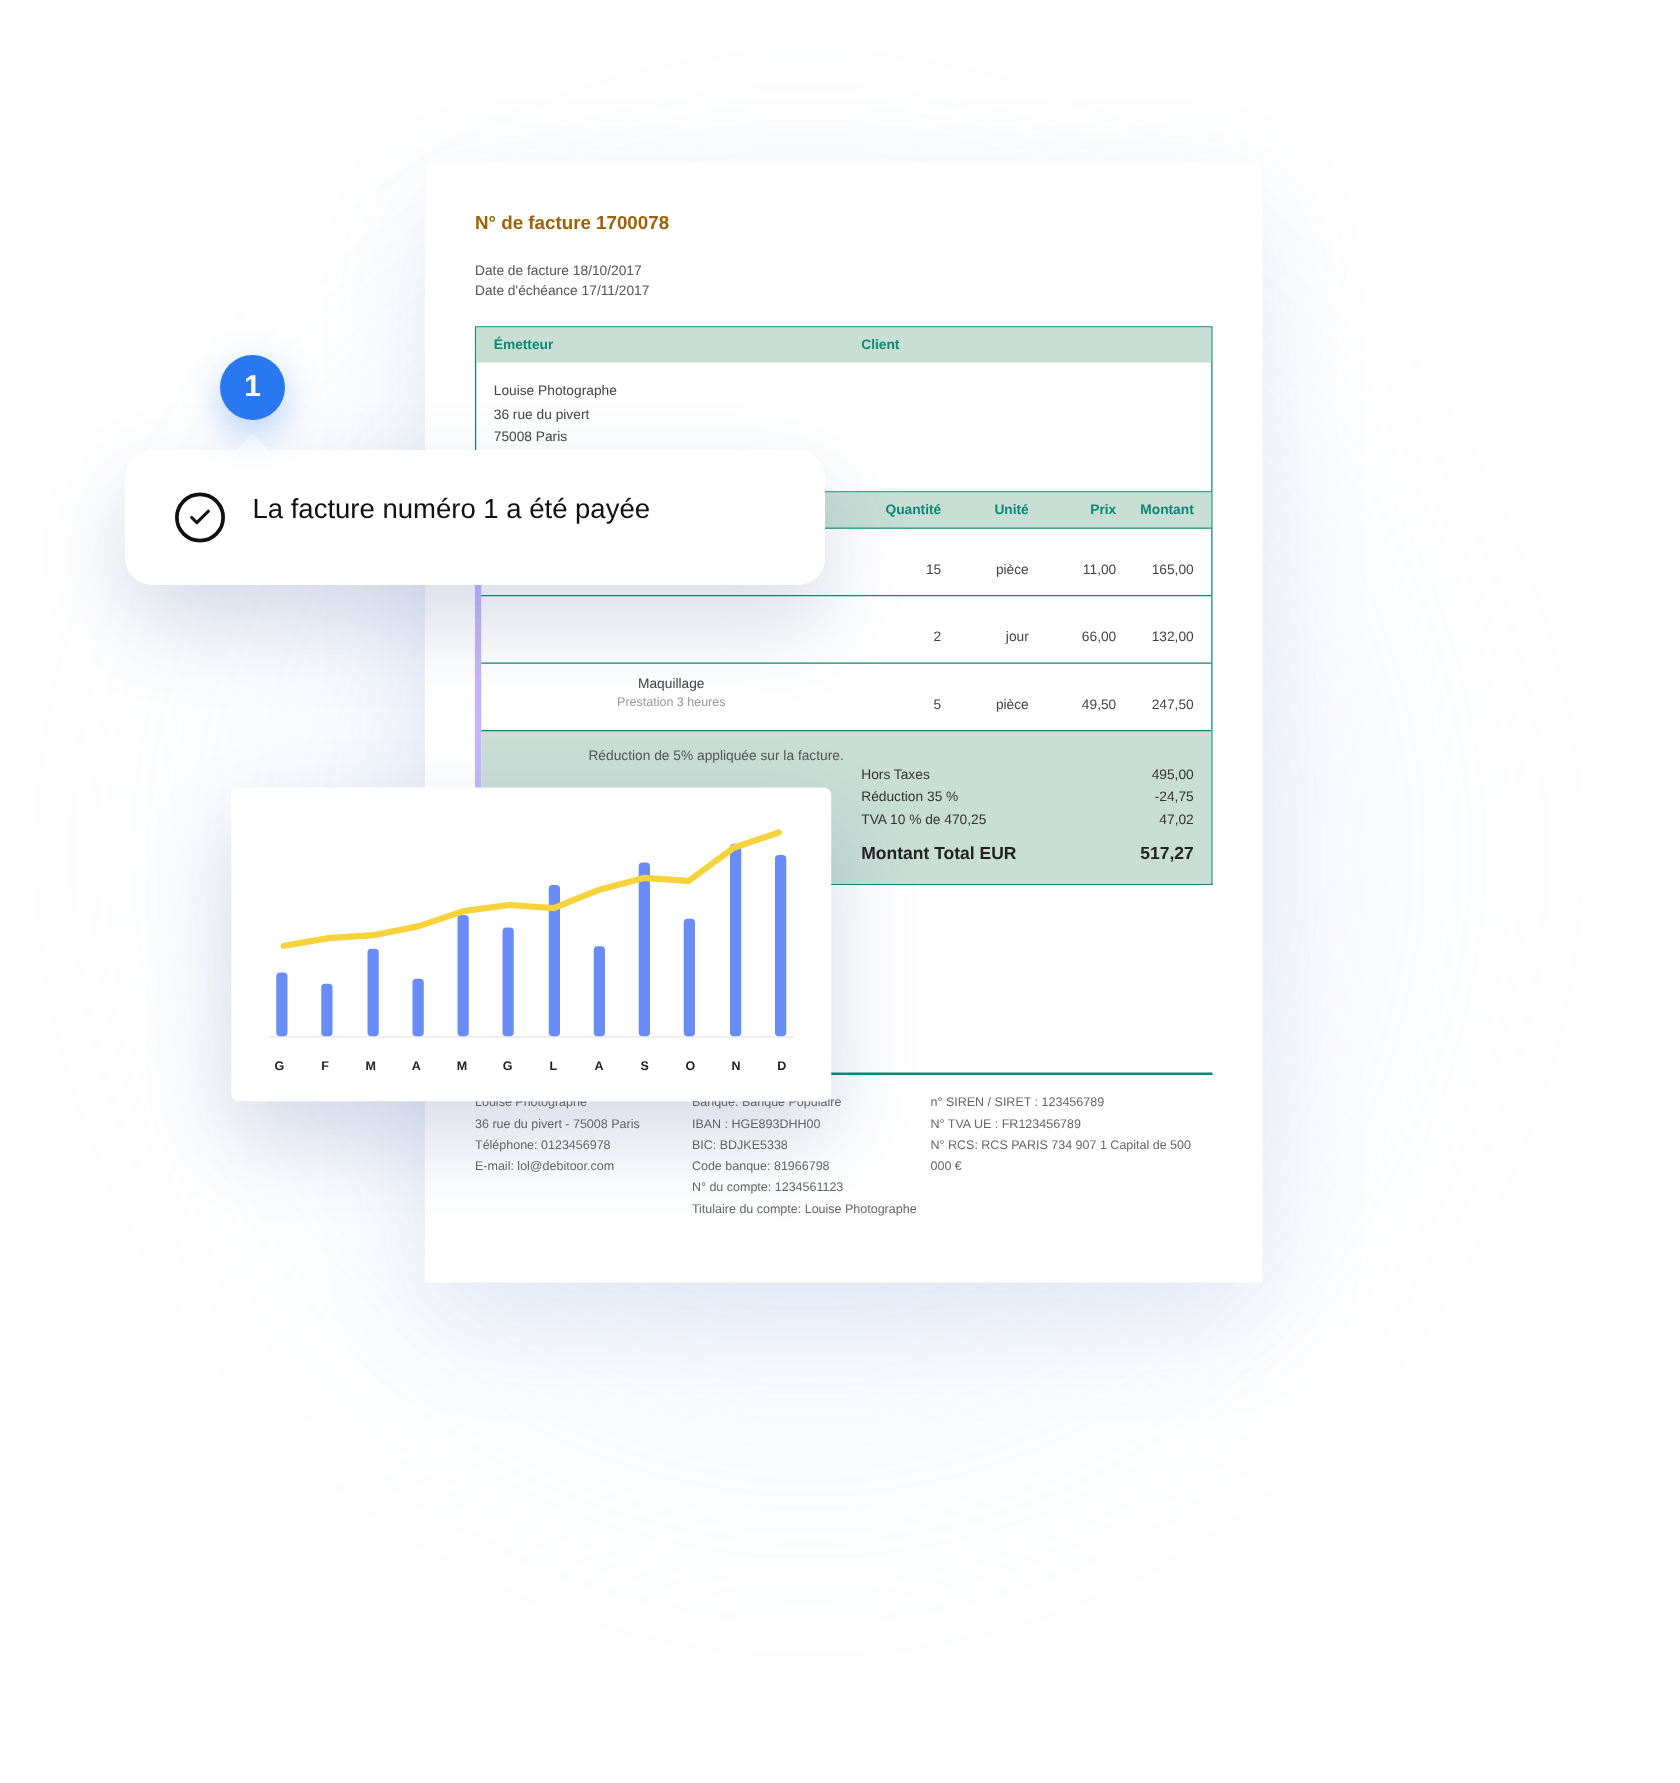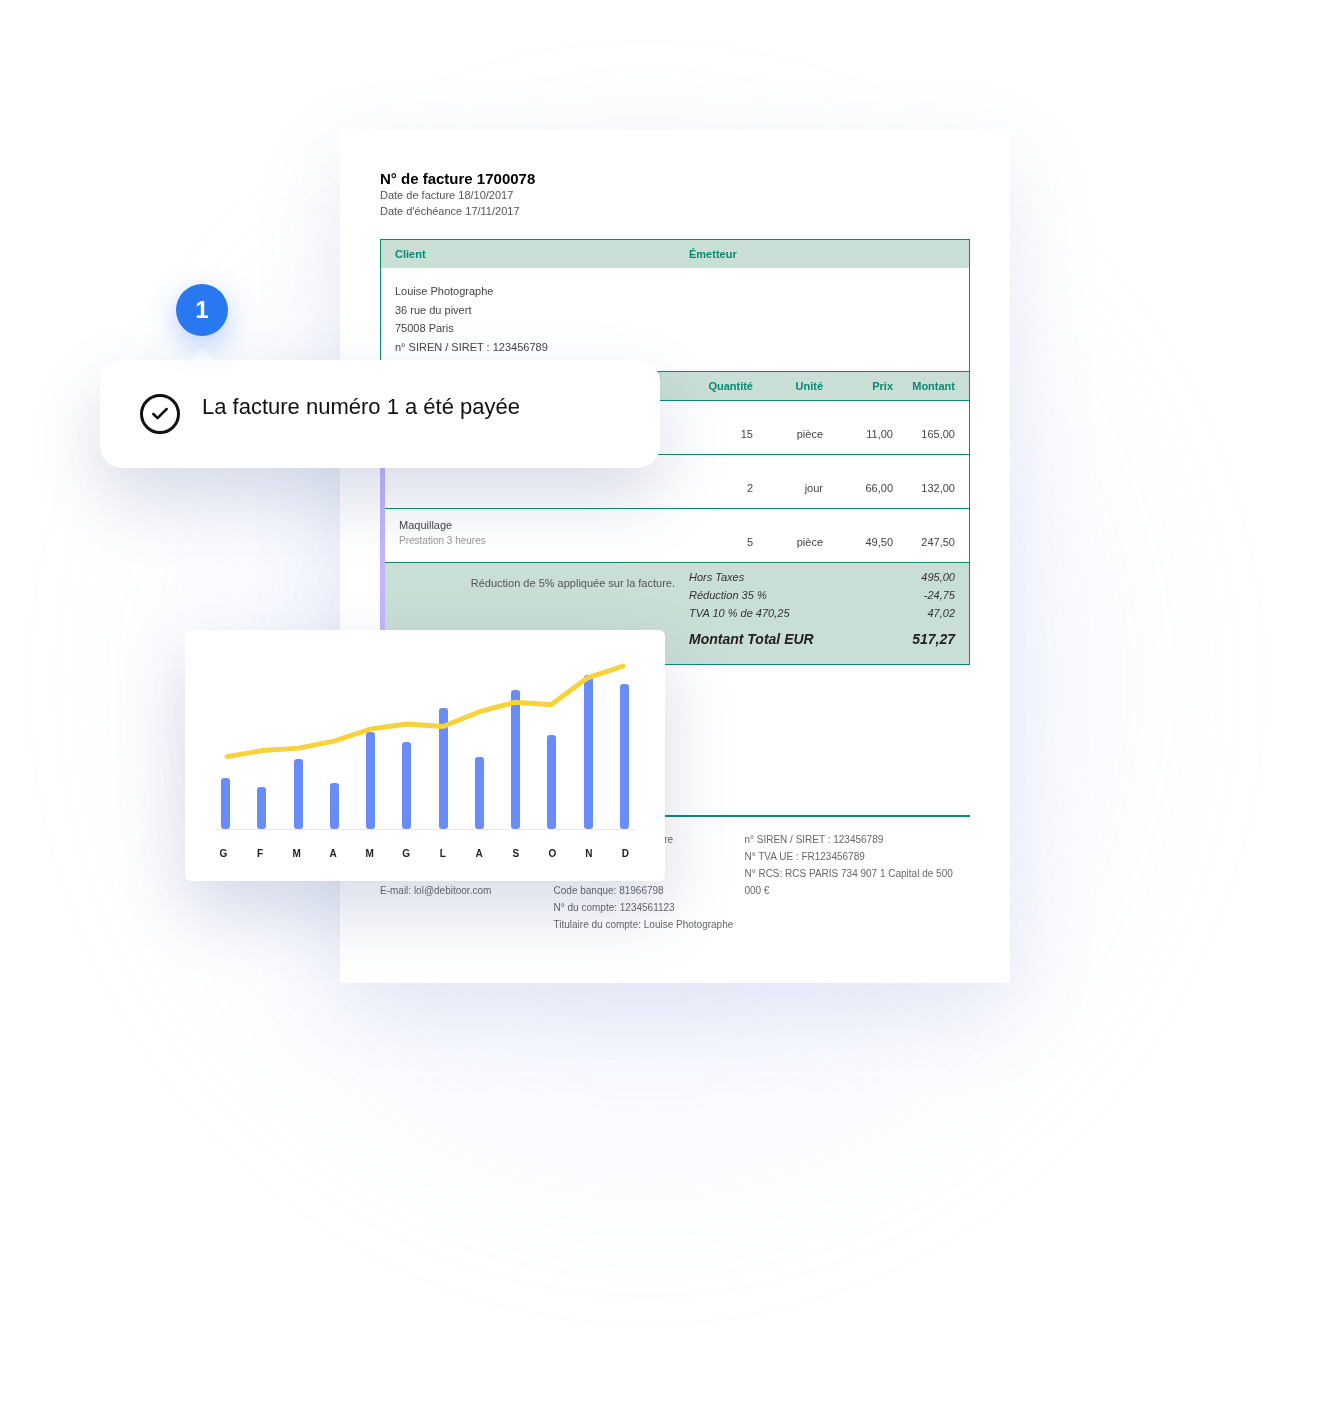--- a/index.html
+++ b/index.html
@@ -22,21 +22,21 @@
   left: 340px; top: 130px;
   width: 670px;
   background: #fff;
   padding: 40px 0 50px 0;
   z-index: 1;
   font-size: 12px;
   color: #333;
   box-shadow: 0 30px 80px rgba(100,120,180,0.15);
 }
 .invoice-inner { padding: 0 40px; }
-.inv-head-title { color: #000000; font-size: 15px; font-weight: 600; margin-bottom: 2px; }
+.inv-head-title { color: #a16207; font-size: 15px; font-weight: 600; margin-bottom: 24px; }
 .inv-date { color: #555; margin-bottom: 4px; font-size: 11px; }
 .parties {
   margin-top: 22px;
   border: 1px solid #0a8a73;
 }
 .parties-head {
   display: flex;
   background: #c9ded5;
 }
 .parties-head > div {
@@ -69,42 +69,41 @@
 .items-head .c-desc { flex: 1; padding: 8px 14px; }
 .items-head .c-n { width: 70px; text-align: right; padding: 8px 6px; }
 .items-head .c-n.last { padding-right: 14px; }
 .item-row {
   display: flex;
   border-top: 1px solid #0a8a73;
   padding: 10px 0 14px 0;
   font-size: 11px;
   color: #444;
 }
-.item-row .c-desc { flex: 1; padding: 0 14px; }
+.item-row .c-desc { flex: 1; padding: 0 14px; text-align: center; }
 .item-row .c-desc .sub { color: #999; font-size: 10px; margin-top: 4px; }
 .item-row .c-n { width: 70px; text-align: right; padding: 0 6px; margin-top: 17px; }
 .item-row .c-n.last { padding-right: 14px; }
 .totals {
   display: flex;
   border-top: 1px solid #0a8a73;
   background: #c9ded5;
 }
 .totals-left {
   flex: 1;
   padding: 14px;
   font-size: 11px;
   color: #555;
   text-align: right;
 }
 .totals-right {
   width: 280px;
-  padding: 5px 14px 14px 0;
+  padding: 26px 14px 14px 0;
   font-size: 11px;
   color: #333;
-  font-style: italic;
 }
 .tot-row { display: flex; justify-content: space-between; padding: 3px 0; }
 .tot-row.big { font-size: 14px; font-weight: 600; color: #222; margin-top: 6px; }
 .footer {
   margin: 150px 40px 0 40px;
   border-top: 2px solid #0a8a73;
   padding-top: 14px;
   display: flex;
   font-size: 10px;
   color: #666;
@@ -213,22 +212,22 @@
 <div class="glow"></div>
 
 <div class="invoice">
   <div class="invoice-inner">
     <div class="inv-head-title">N° de facture 1700078</div>
     <div class="inv-date">Date de facture 18/10/2017</div>
     <div class="inv-date">Date d'échéance 17/11/2017</div>
 
     <div class="parties">
       <div class="parties-head">
+        <div>Émetteur</div>
         <div>Client</div>
-        <div>Émetteur</div>
       </div>
       <div class="parties-body">
         <div>
           <div>Louise Photographe</div>
           <div>36 rue du pivert</div>
           <div>75008 Paris</div>
           <div>n° SIREN / SIRET : 123456789</div>
         </div>
       </div>
     </div>

